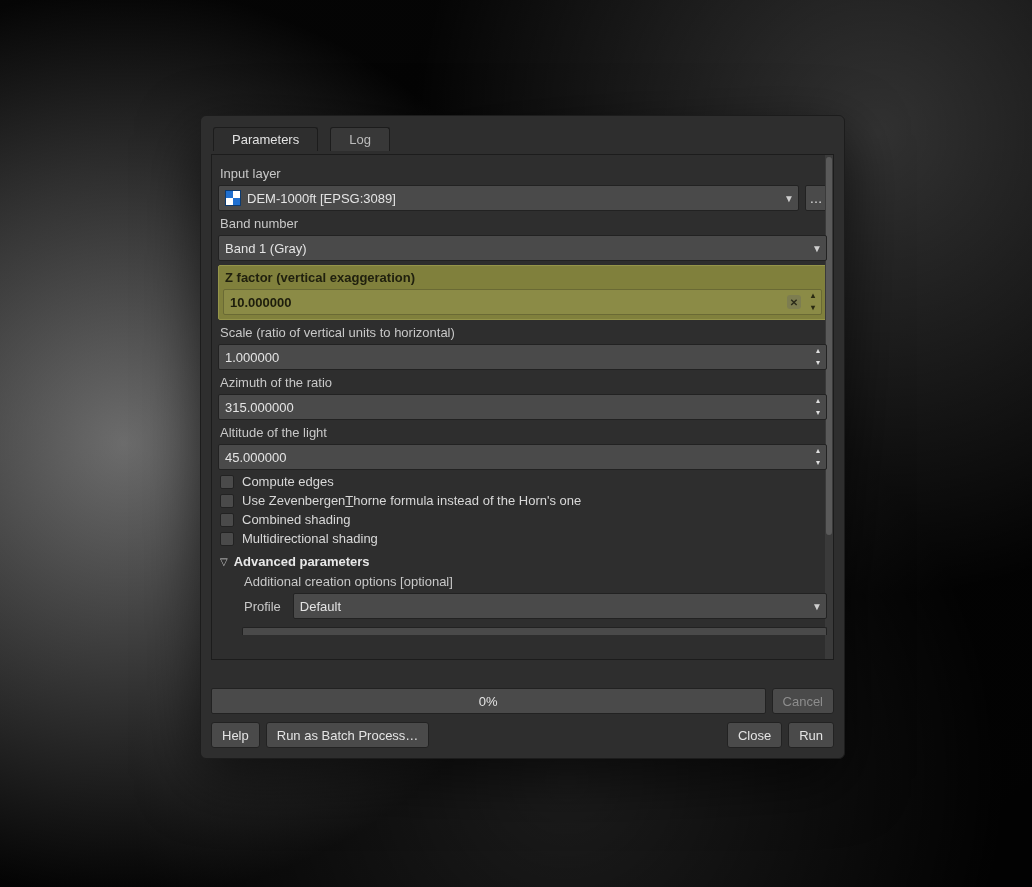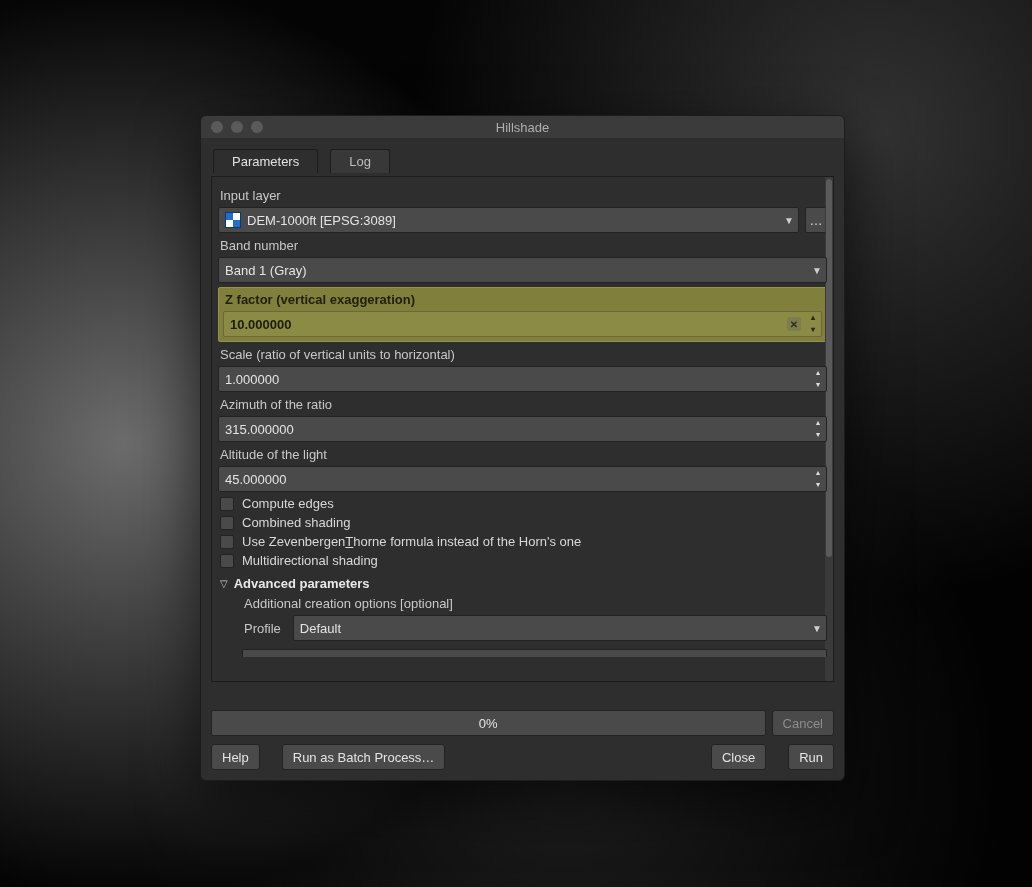--- a/index.html
+++ b/index.html
@@ -155,36 +155,28 @@
   
   .progress-row { display:flex; gap:6px; margin-top:28px; align-items:center;}
   .progress { background:#4a4a4a; justify-content:center; color:#e4e4e4;}
   .btn {
     height:26px; padding:0 10px;
     background:#4a4a4a; border:1px solid #222; border-radius:3px;
     color:#e4e4e4; display:flex;align-items:center; cursor:pointer;
   }
   .btn.dim { color:#8d8d8d; }
   .button-row { display:flex; justify-content:space-between; margin-top:8px;}
-  .button-row .left,.button-row .right{display:flex;gap:22px;}
+  .button-row .left,.button-row .right{display:flex;gap:6px;}
 
   .underline { text-decoration: underline; text-decoration-style: solid; }
 </style>
 </head>
 <body>
 
 <div class="window">
-  <div class="titlebar">
-    <div class="traffic">
-      <span></span>
-      <span></span>
-      <span></span>
-    </div>
-    <div class="title">Hillshade</div>
-  </div>
 
   <div class="body">
 
     <div class="tabs">
       <div class="tab active">Parameters</div>
       <div class="tab inactive">Log</div>
     </div>
 
     <div class="param-pane">
       <div class="scrollbar-stub"></div>
@@ -253,25 +245,25 @@
             </span>
         </div>
       </div>
 
       <div class="chk-row">
         <span class="chk"></span>
         <span>Compute edges</span>
       </div>
       <div class="chk-row">
         <span class="chk"></span>
-        <span>Combined shading</span>
+        <span><span>Use Zevenbergen</span><span class="underline">T</span><span>horne formula instead of the Horn's one</span></span>
       </div>
       <div class="chk-row">
         <span class="chk"></span>
-        <span><span>Use Zevenbergen</span><span class="underline">T</span><span>horne formula instead of the Horn's one</span></span>
+        <span>Combined shading</span>
       </div>
       <div class="chk-row">
         <span class="chk"></span>
         <span>Multidirectional shading</span>
       </div>
 
       <div class="adv">
         <span class="tri">▽</span>
         <span class="lbl">Advanced parameters</span>
       </div>

